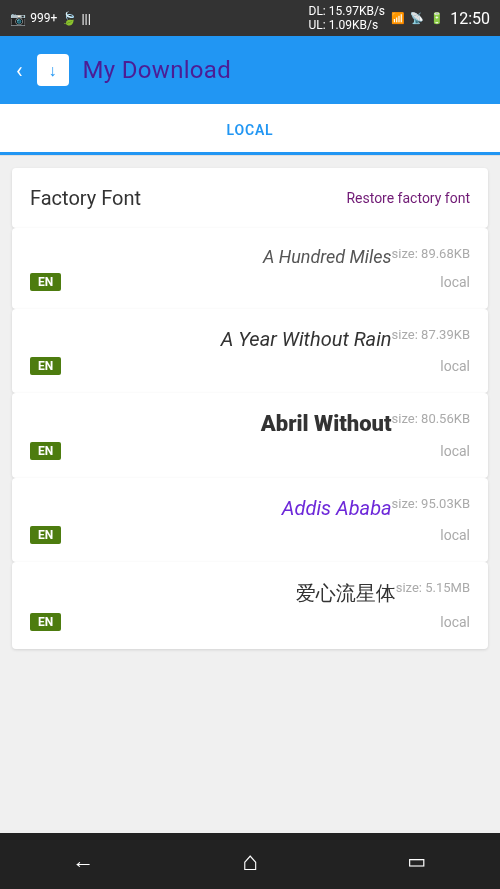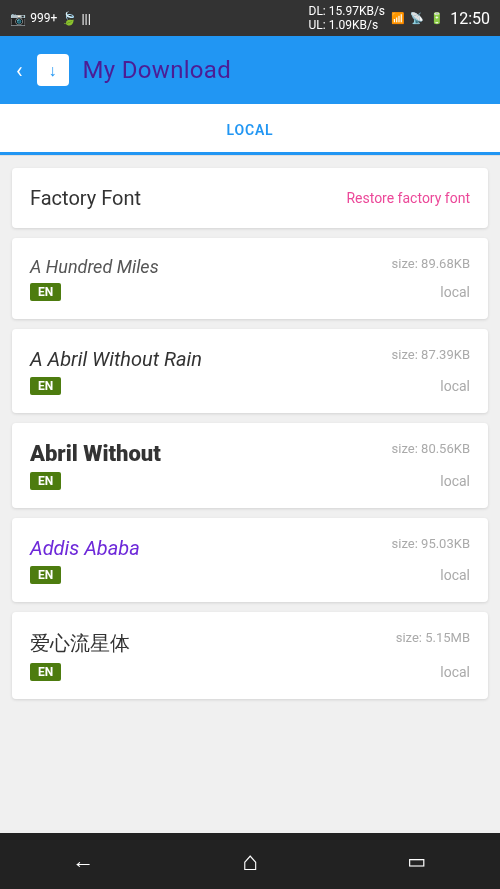--- a/index.html
+++ b/index.html
@@ -89,21 +89,20 @@
 
     
     .content {
       width: 100%;
       height: calc(889px - 36px - 68px - 52px - 56px);
       overflow-y: auto;
       background: #f0f0f0;
       padding: 12px 12px 0 12px;
       display: flex;
       flex-direction: column;
-      gap: 10px;
     }
 
     
     .card {
       background: white;
       border-radius: 4px;
       padding: 18px 18px;
       box-shadow: 0 1px 3px rgba(0,0,0,0.12);
     }
 
@@ -111,32 +110,32 @@
       display: flex;
       align-items: center;
       justify-content: space-between;
     }
     .factory-font-name {
       font-size: 20px;
       color: #333;
     }
     .restore-link {
       font-size: 14px;
-      color: #ec4899;
+      color: #701a75;
     }
 
     .font-card {
       display: flex;
       flex-direction: column;
       gap: 6px;
     }
     .font-card-top {
       display: flex;
       align-items: flex-start;
-      justify-content: space-between;
+      justify-content: flex-end;
     }
     .font-name {
       font-size: 20px;
       color: #333;
     }
     .font-size-text {
       font-size: 13px;
       color: #aaa;
     }
     .font-card-bottom {
@@ -237,21 +236,21 @@
       <span class="font-size-text">size: 89.68KB</span>
     </div>
     <div class="font-card-bottom">
       <span class="en-badge">EN</span>
       <span class="local-text">local</span>
     </div>
   </div>
 
   <div class="card font-card">
     <div class="font-card-top">
-      <span class="font-name font-year-rain">A Abril Without Rain</span>
+      <span class="font-name font-year-rain">A Year Without Rain</span>
       <span class="font-size-text">size: 87.39KB</span>
     </div>
     <div class="font-card-bottom">
       <span class="en-badge">EN</span>
       <span class="local-text">local</span>
     </div>
   </div>
 
   <div class="card font-card">
     <div class="font-card-top">

